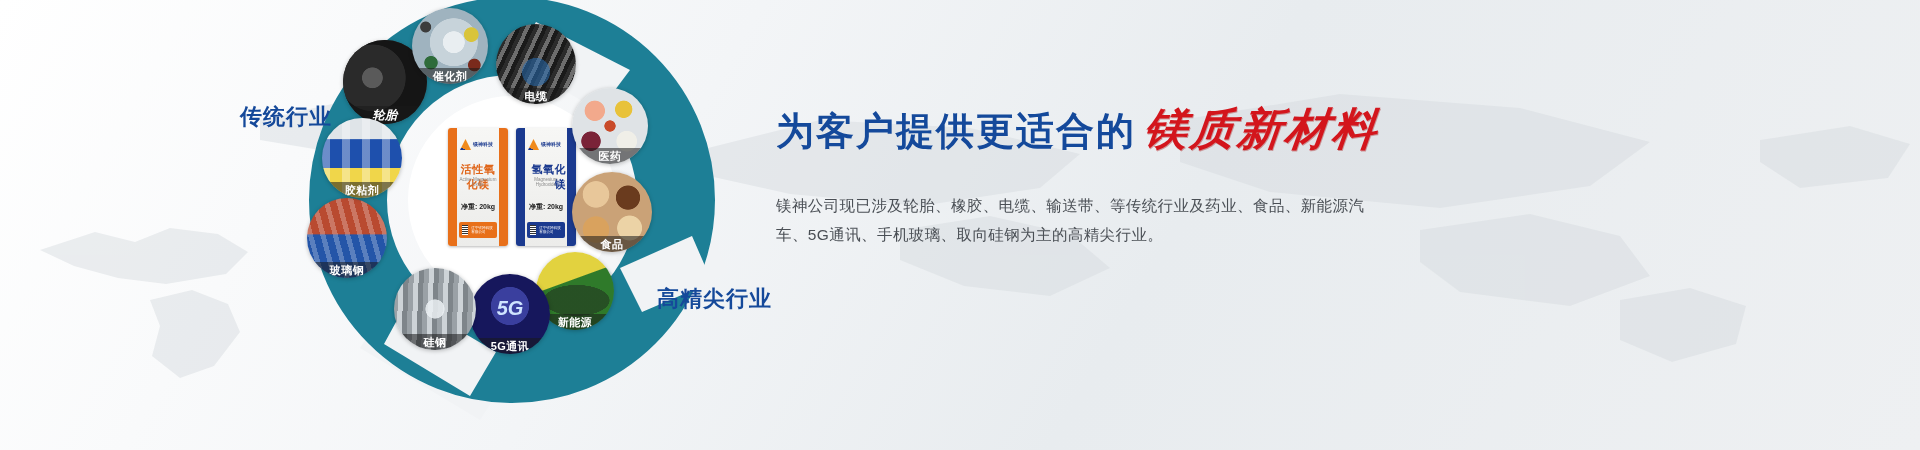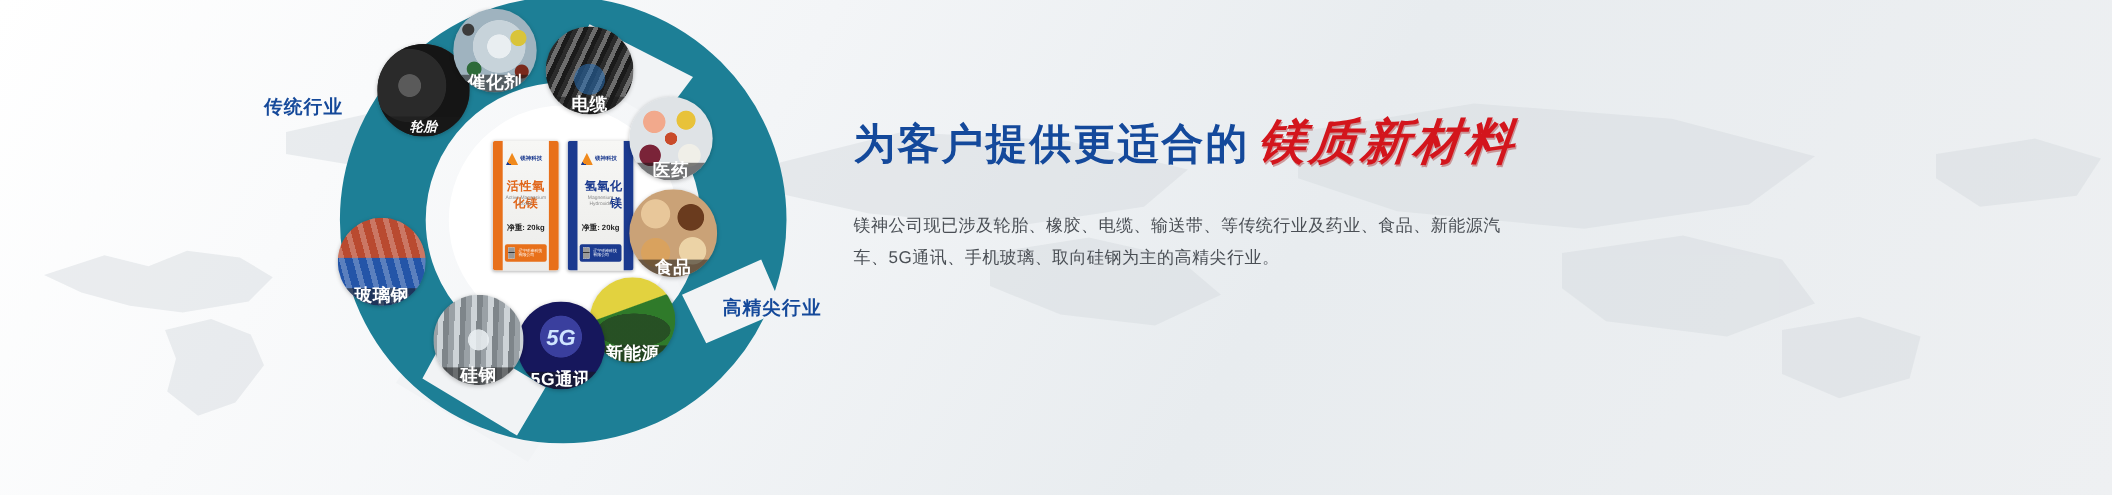--- a/index.html
+++ b/index.html
@@ -15,36 +15,36 @@
     position:absolute; inset:0; z-index:0; opacity:.5;
   }
 
   
   #infographic{
     position:absolute; left:300px; top:0; width:470px; height:450px; z-index:2;
   }
 
   .sec-label{
     position:absolute; z-index:6;
-    font-size:17px; font-weight:bold; color:#15499a;
-    letter-spacing:1px; white-space:nowrap;
+    font-size:22px; font-weight:bold; color:#15499a;
+    letter-spacing:1px; white-space:nowrap;margin-top:16px;
   }
   #label-traditional{ left:-60px; top:86px; }
   #label-hightech{ left:357px; top:268px; }
 
   
   .node{
     position:absolute; border-radius:50%; overflow:hidden; z-index:5;
     box-shadow:0 1px 4px rgba(0,0,0,.25);
   }
   .node .ph{ position:absolute; inset:0; }
   .node .cap{
     position:absolute; left:0; right:0; bottom:0;
     background:rgba(25,25,25,.55);
-    color:#fff; font-size:16px; line-height:16px; text-align:center;
+    color:#fff; font-size:11px; line-height:16px; text-align:center;
     font-weight:bold; letter-spacing:.5px;
   }
   .node.big .cap{ font-size:12px; line-height:18px;font-style:italic; }
 
   
   #center-disc{
     position:absolute; left:112px; top:100px; width:200px; height:200px;
     background:#fff; border-radius:50%; z-index:4;
     box-shadow:0 0 0 4px #ffffff;
   }
@@ -233,20 +233,25 @@
     <div class="ph" style="background:radial-gradient(circle at 50% 50%,rgba(235,240,243,.85) 0 16%,transparent 17%);"></div>
     <div class="cap">硅钢</div>
   </div>
 
   <div class="node" style="left:7px;top:198px;width:80px;height:80px;">
     <div class="ph" style="background:linear-gradient(180deg,#b94a30 0 45%,#2455a8 46% 100%);"></div>
     <div class="ph" style="background:repeating-linear-gradient(75deg,rgba(255,255,255,.25) 0 5px,transparent 5px 12px);"></div>
     <div class="cap">玻璃钢</div>
   </div>
 
+  <div class="node" style="left:22px;top:118px;width:80px;height:80px;">
+    <div class="ph" style="background:linear-gradient(180deg,#dfe4e8 0 26%,#1e50ad 27% 62%,#f0d64a 63% 100%);"></div>
+    <div class="ph" style="background:repeating-linear-gradient(90deg,rgba(255,255,255,.35) 0 8px,transparent 8px 20px);"></div>
+    <div class="cap">胶粘剂</div>
+  </div>
 
 </div>
 
 <div id="text-block">
   <div id="headline">
     <span id="headline-blue">为客户提供更适合的</span>
     <span id="headline-red">镁质新材料</span>
   </div>
   <div id="body-text">
     <span>镁神公司现已涉及轮胎、橡胶、电缆、输送带、等传统行业及药业、食品、新</span><span>能源汽车、5G通讯、手机玻璃、取向硅钢为主的高精尖行业。</span>

